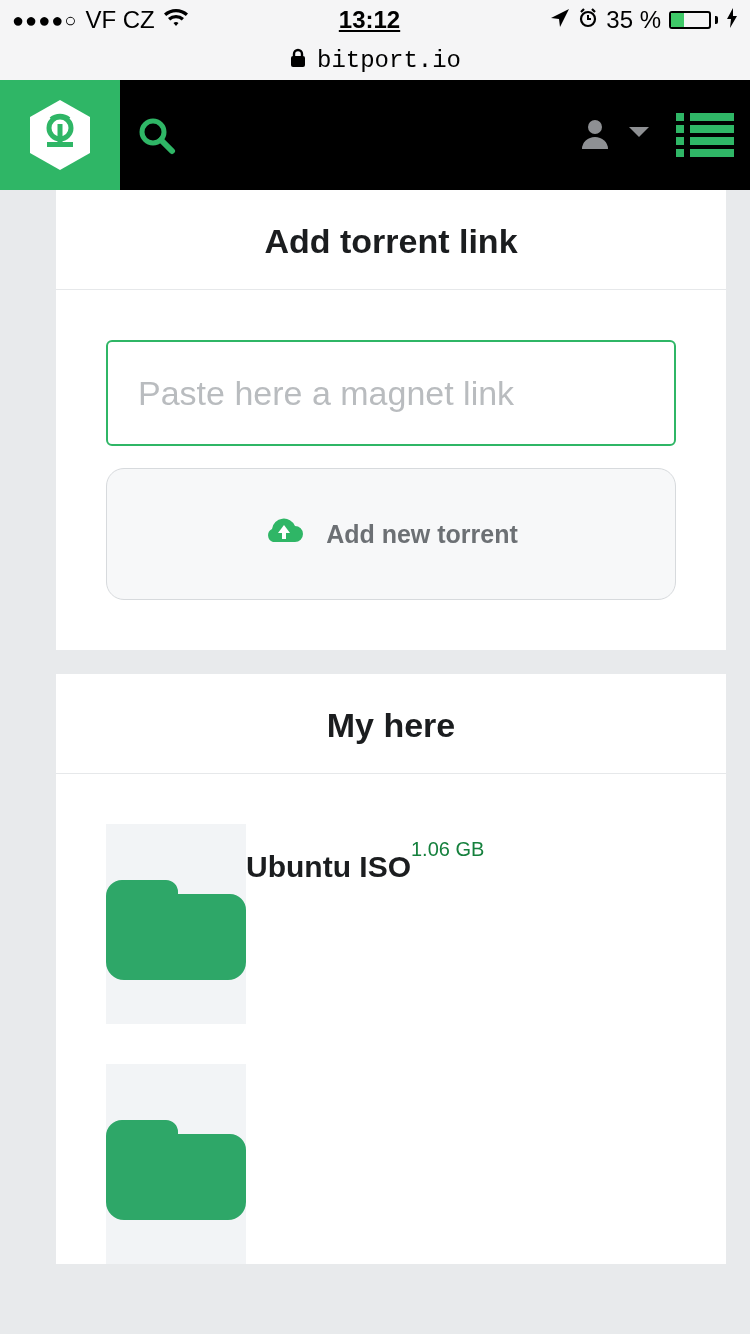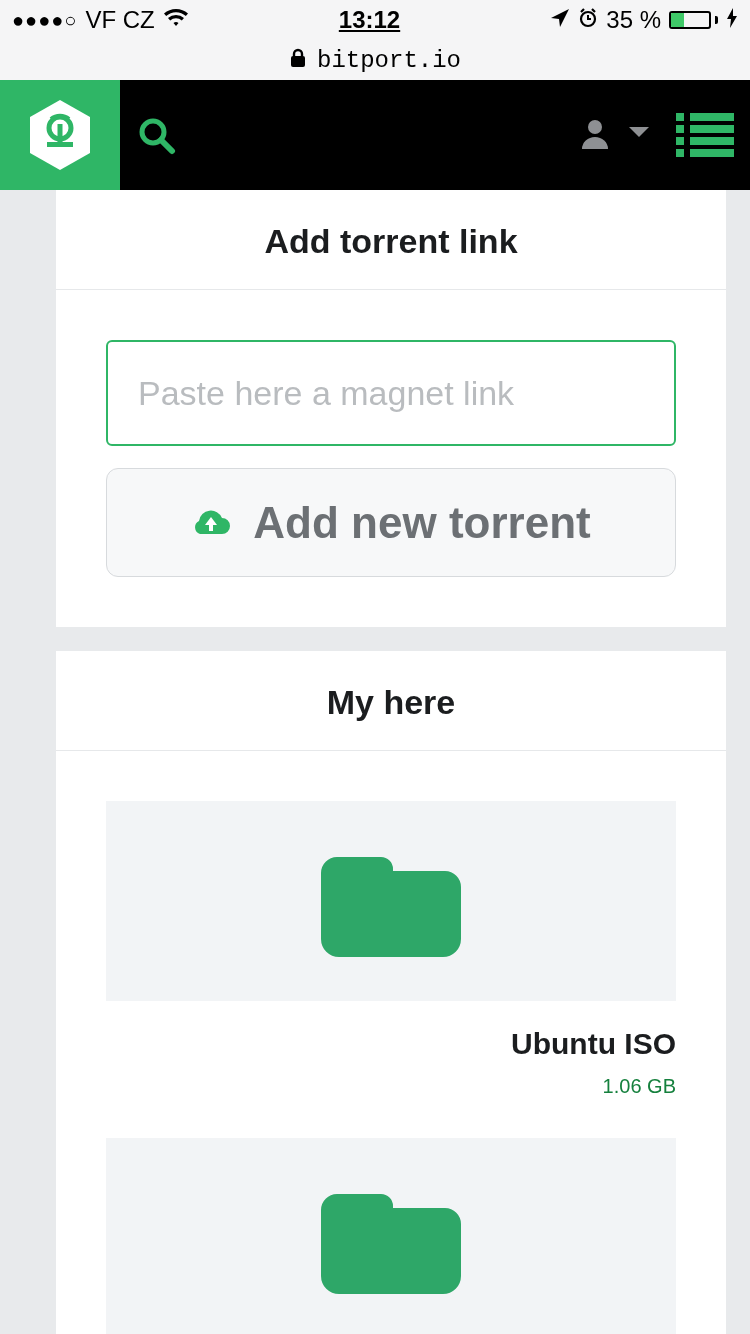--- a/index.html
+++ b/index.html
@@ -94,35 +94,35 @@
     border-radius: 6px;
     font-size: 34px;
     padding: 0 30px;
     color: #222;
     outline: none;
   }
   .magnet-input::placeholder { color: #b9bcbf; }
 
   .add-btn {
     width: 100%;
-    height: 109px;
+    height: 132px;
     margin-top: 22px;
     border: 1px solid #d7dadd;
-    border-radius: 12px;
+    border-radius: 18px;
     background: #f7f8f9;
     display: flex; align-items: center; justify-content: center;
     gap: 22px;
-    font-size: 44px; font-weight: 700;
+    font-size: 25px; font-weight: 700;
     color: #6c7074;
     cursor: pointer;
   }
 
   .files-body { padding: 50px 50px 0 50px; }
   .file-tile {
-    display: flex; flex-direction: column; text-align: right;
+    display: flex; flex-direction: row; text-align: right;
   }
   .file-thumb {
     height: 200px;
     background: #f2f4f6;
     display: flex; align-items: center; justify-content: center;
   }
   .file-name {
     font-size: 30px; font-weight: 600; color: #1b1d1f;
     margin-top: 26px;
   }

